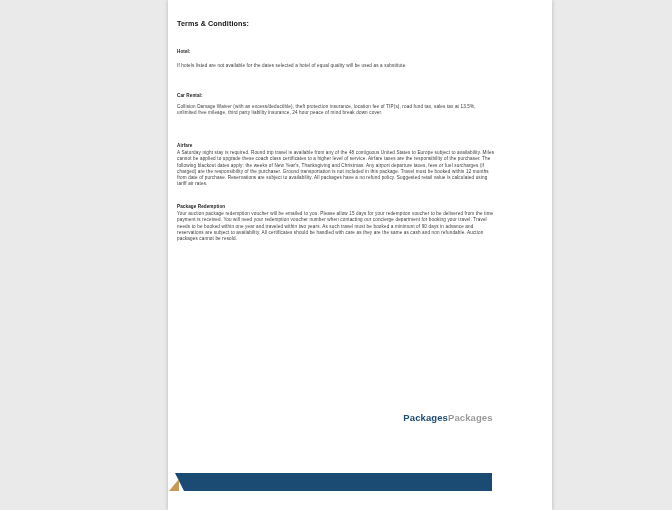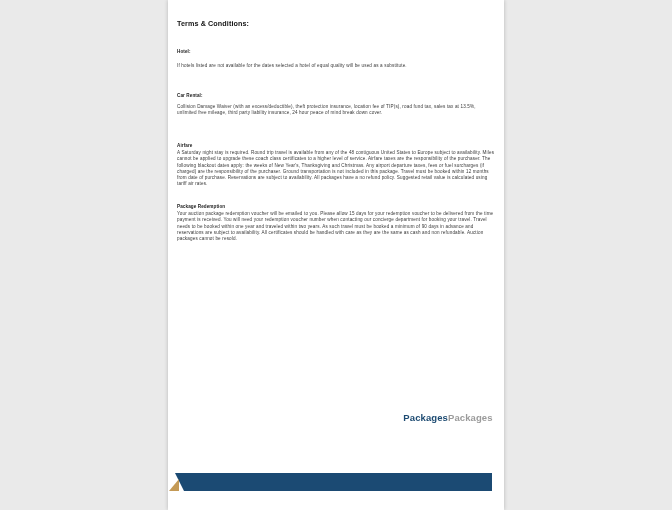--- a/index.html
+++ b/index.html
@@ -1,19 +1,19 @@
 <!DOCTYPE html>
 <html><head>
 <meta charset="utf-8">
 <style>
   html,body{margin:0;padding:0;}
   body{font-family:"Liberation Sans", sans-serif; background:#eaeaea;}
   .viewport{position:relative;width:672px;height:510px;overflow:hidden;background:#eaeaea;}
   .doc-page{
-    position:absolute;left:168px;top:0;width:336px;height:510px;
+    position:absolute;left:168px;top:0;width:384px;height:510px;
     background:#ffffff;box-shadow:0 0 4px rgba(0,0,0,0.22);
   }
   .doc-title{
     position:absolute;left:9px;top:19px;width:318px;
     font-size:7.2px;font-weight:bold;color:#141414;letter-spacing:0.1px;
   }
   .section{position:absolute;left:9px;width:318px;}
   .sec-heading{font-size:4.6px;font-weight:bold;color:#1c1c1c;letter-spacing:0.1px;}
   .sec-body{
     font-size:4.6px;color:#3a3a3a;line-height:6.3px;letter-spacing:0.15px;

